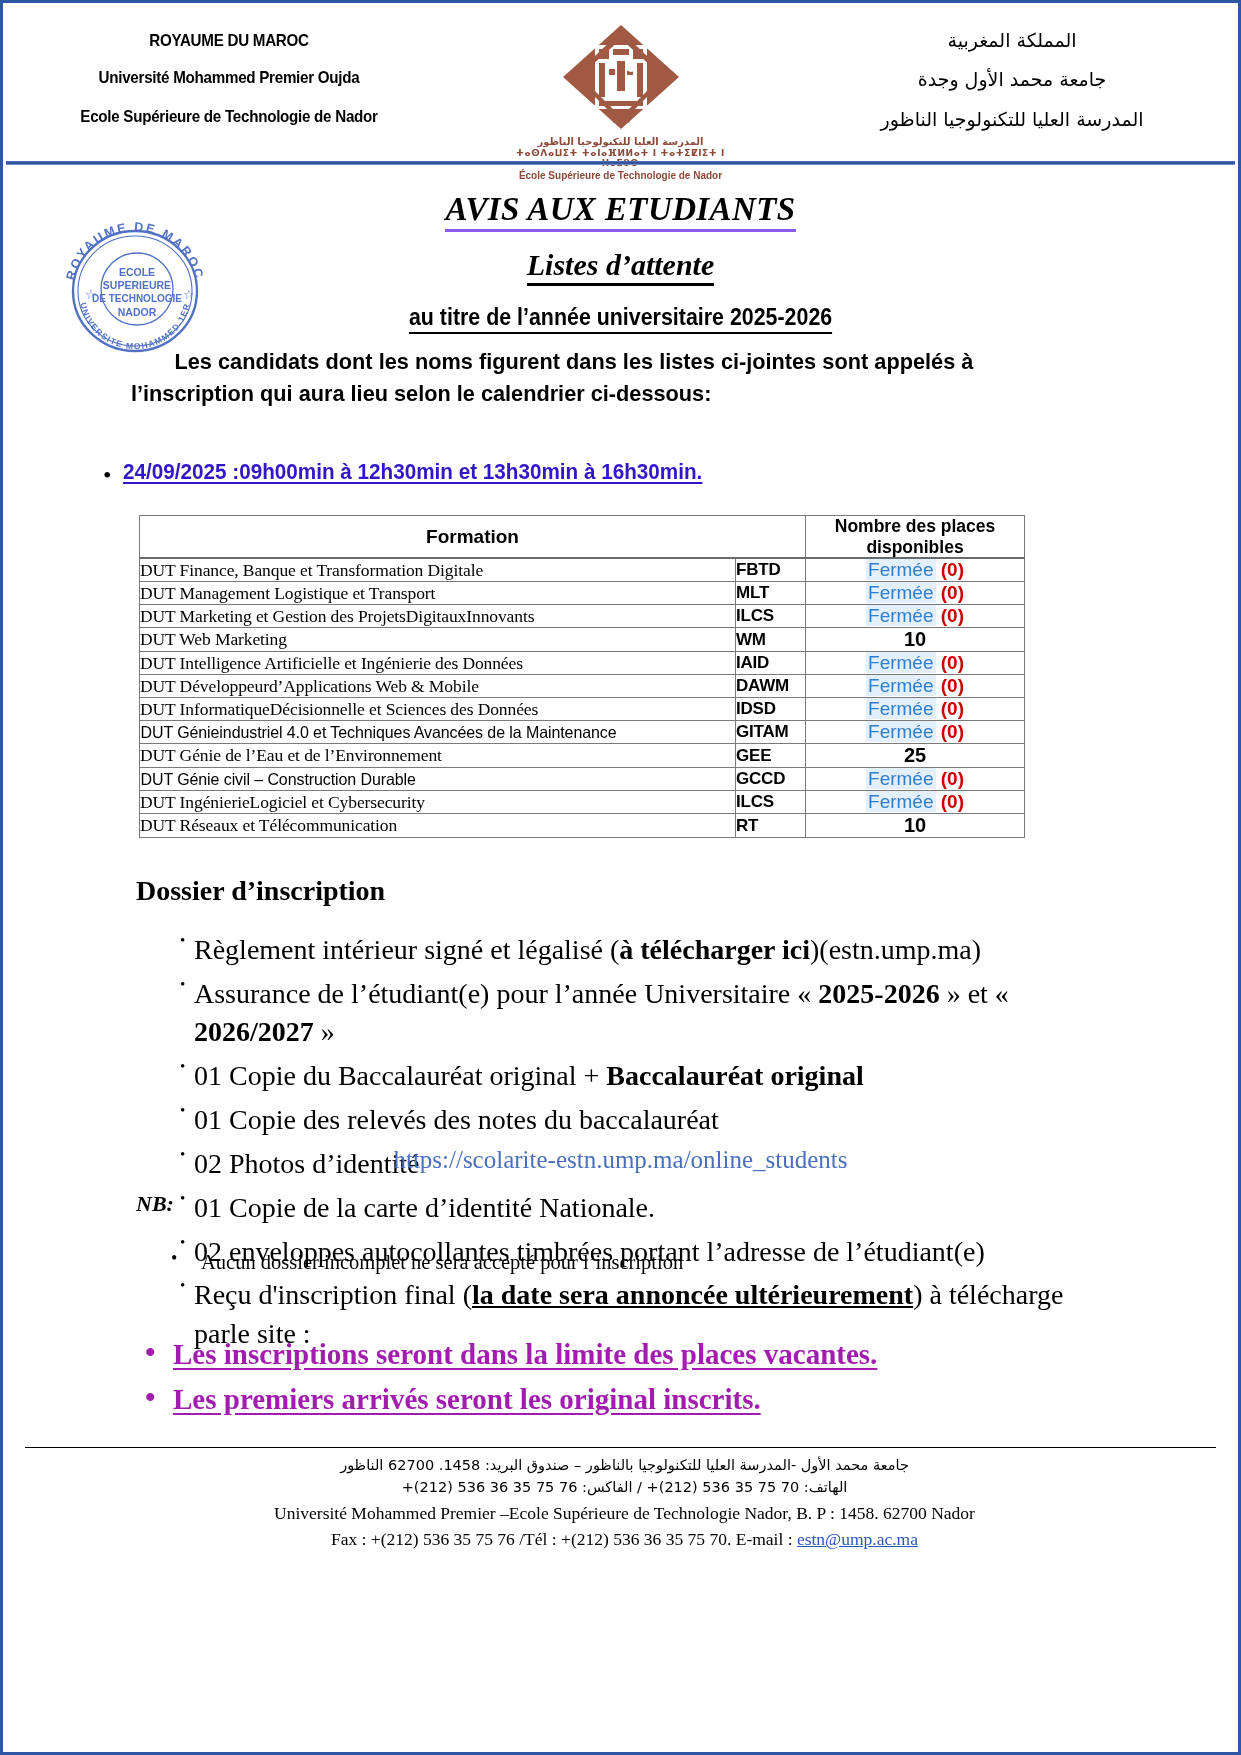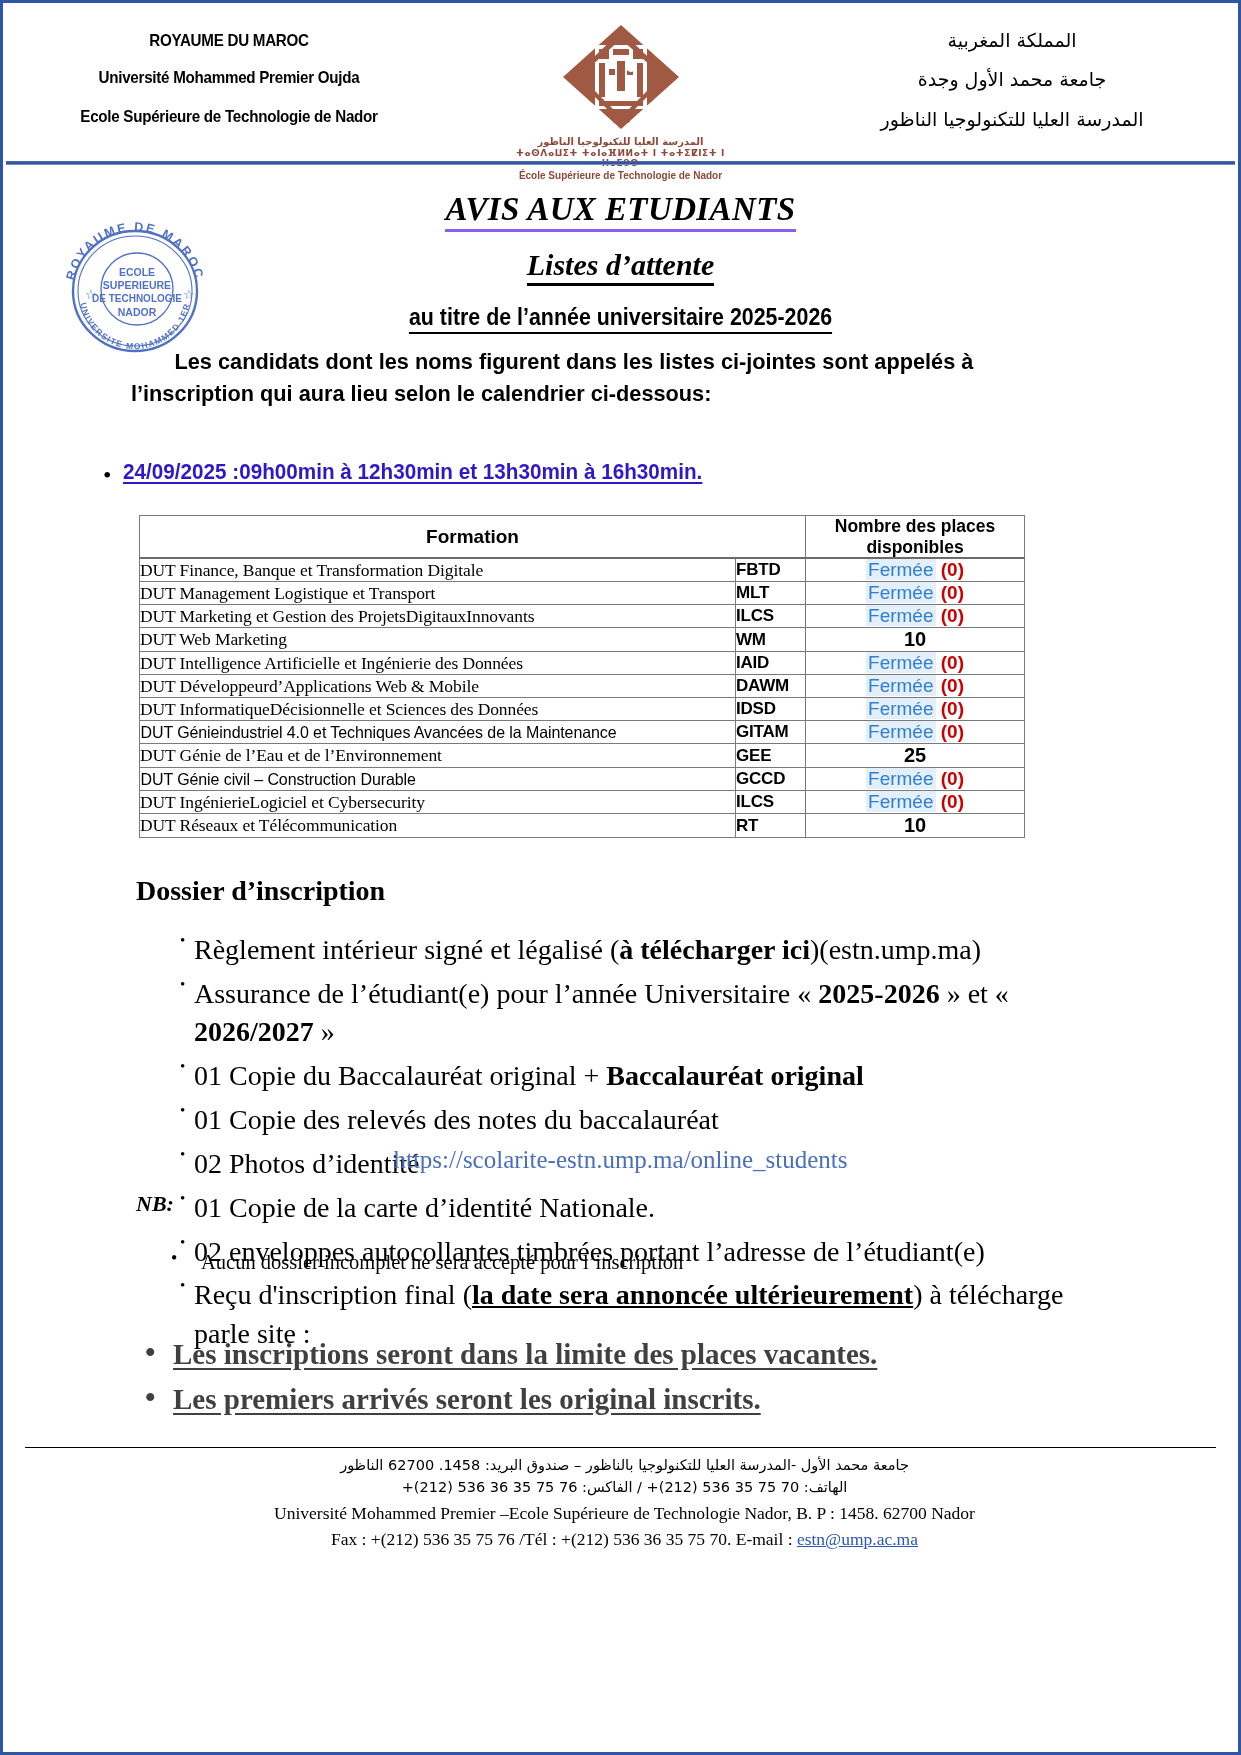--- a/index.html
+++ b/index.html
@@ -354,21 +354,21 @@
 
   
   .red-list {
     position: absolute;
     top: 1306px;
     left: 100px;
     width: 1000px;
     font-family: "Liberation Serif", serif;
     font-weight: bold;
     font-size: 29px;
-    color: #404040;
+    color: #a21caf;
   }
   .red-list li {
     list-style: none;
     position: relative;
     padding-left: 30px;
     margin-bottom: 12px;
   }
   .red-list li::before {
     content: "\2022";
     position: absolute;

